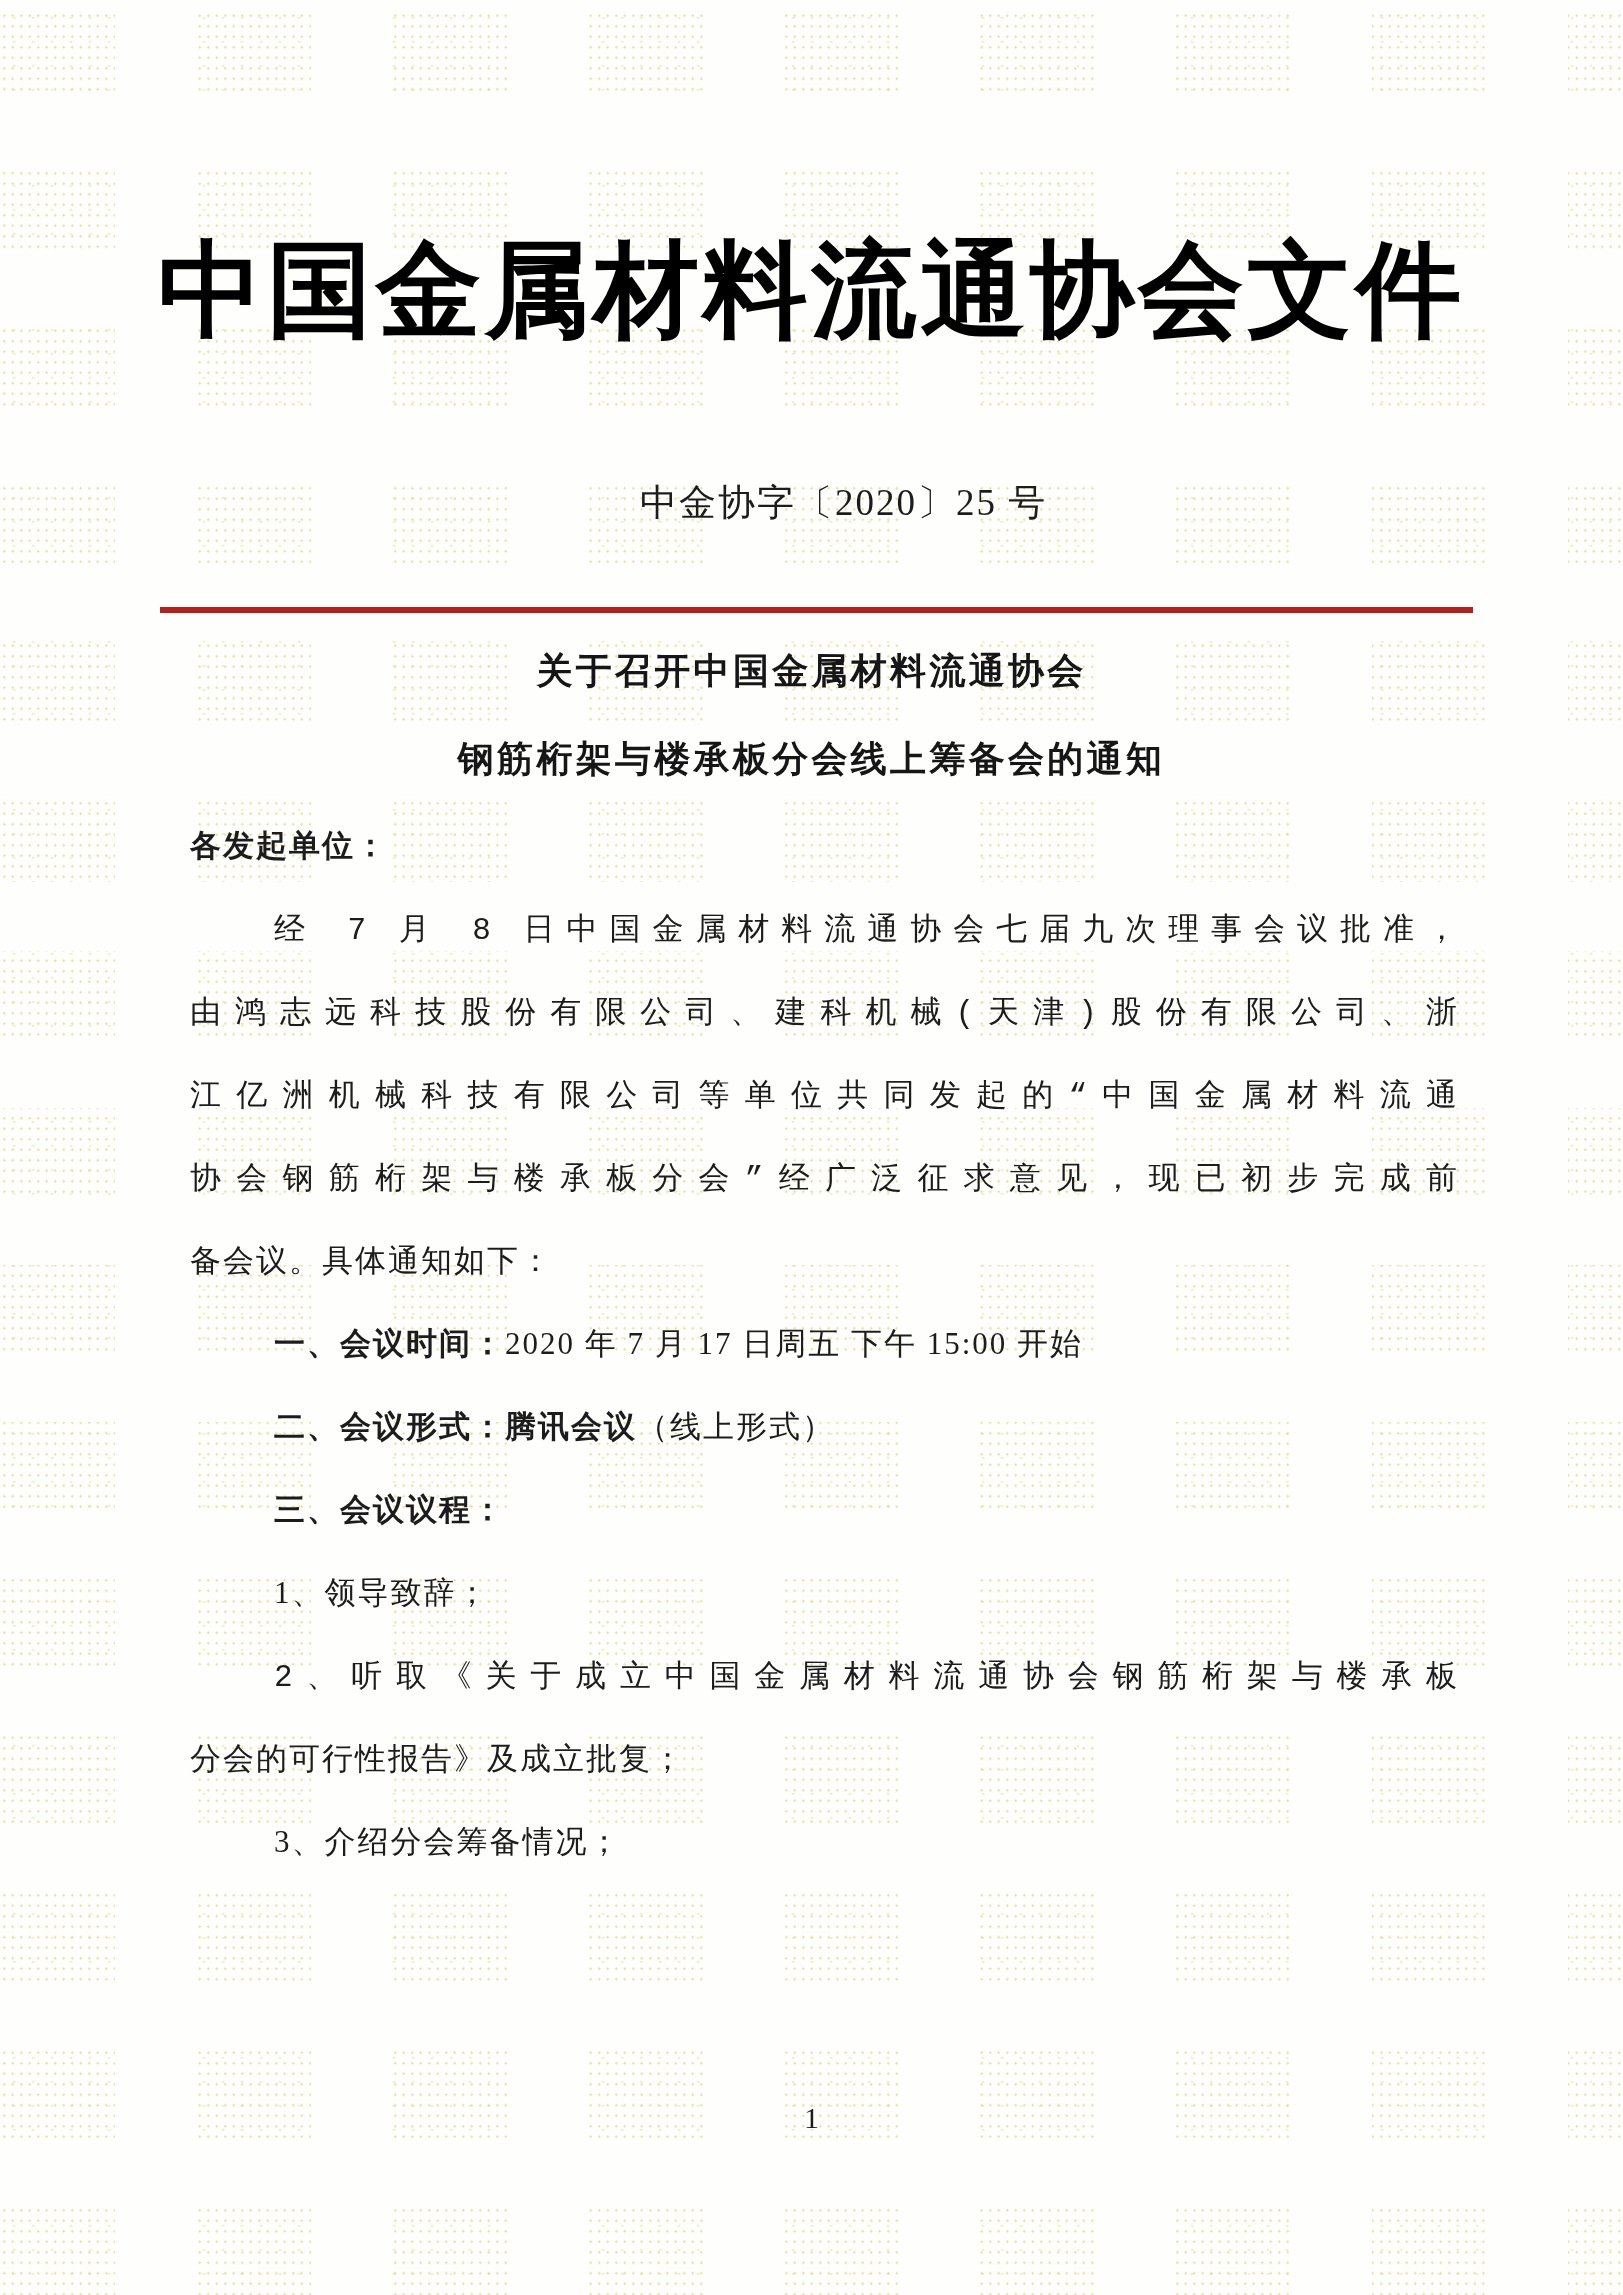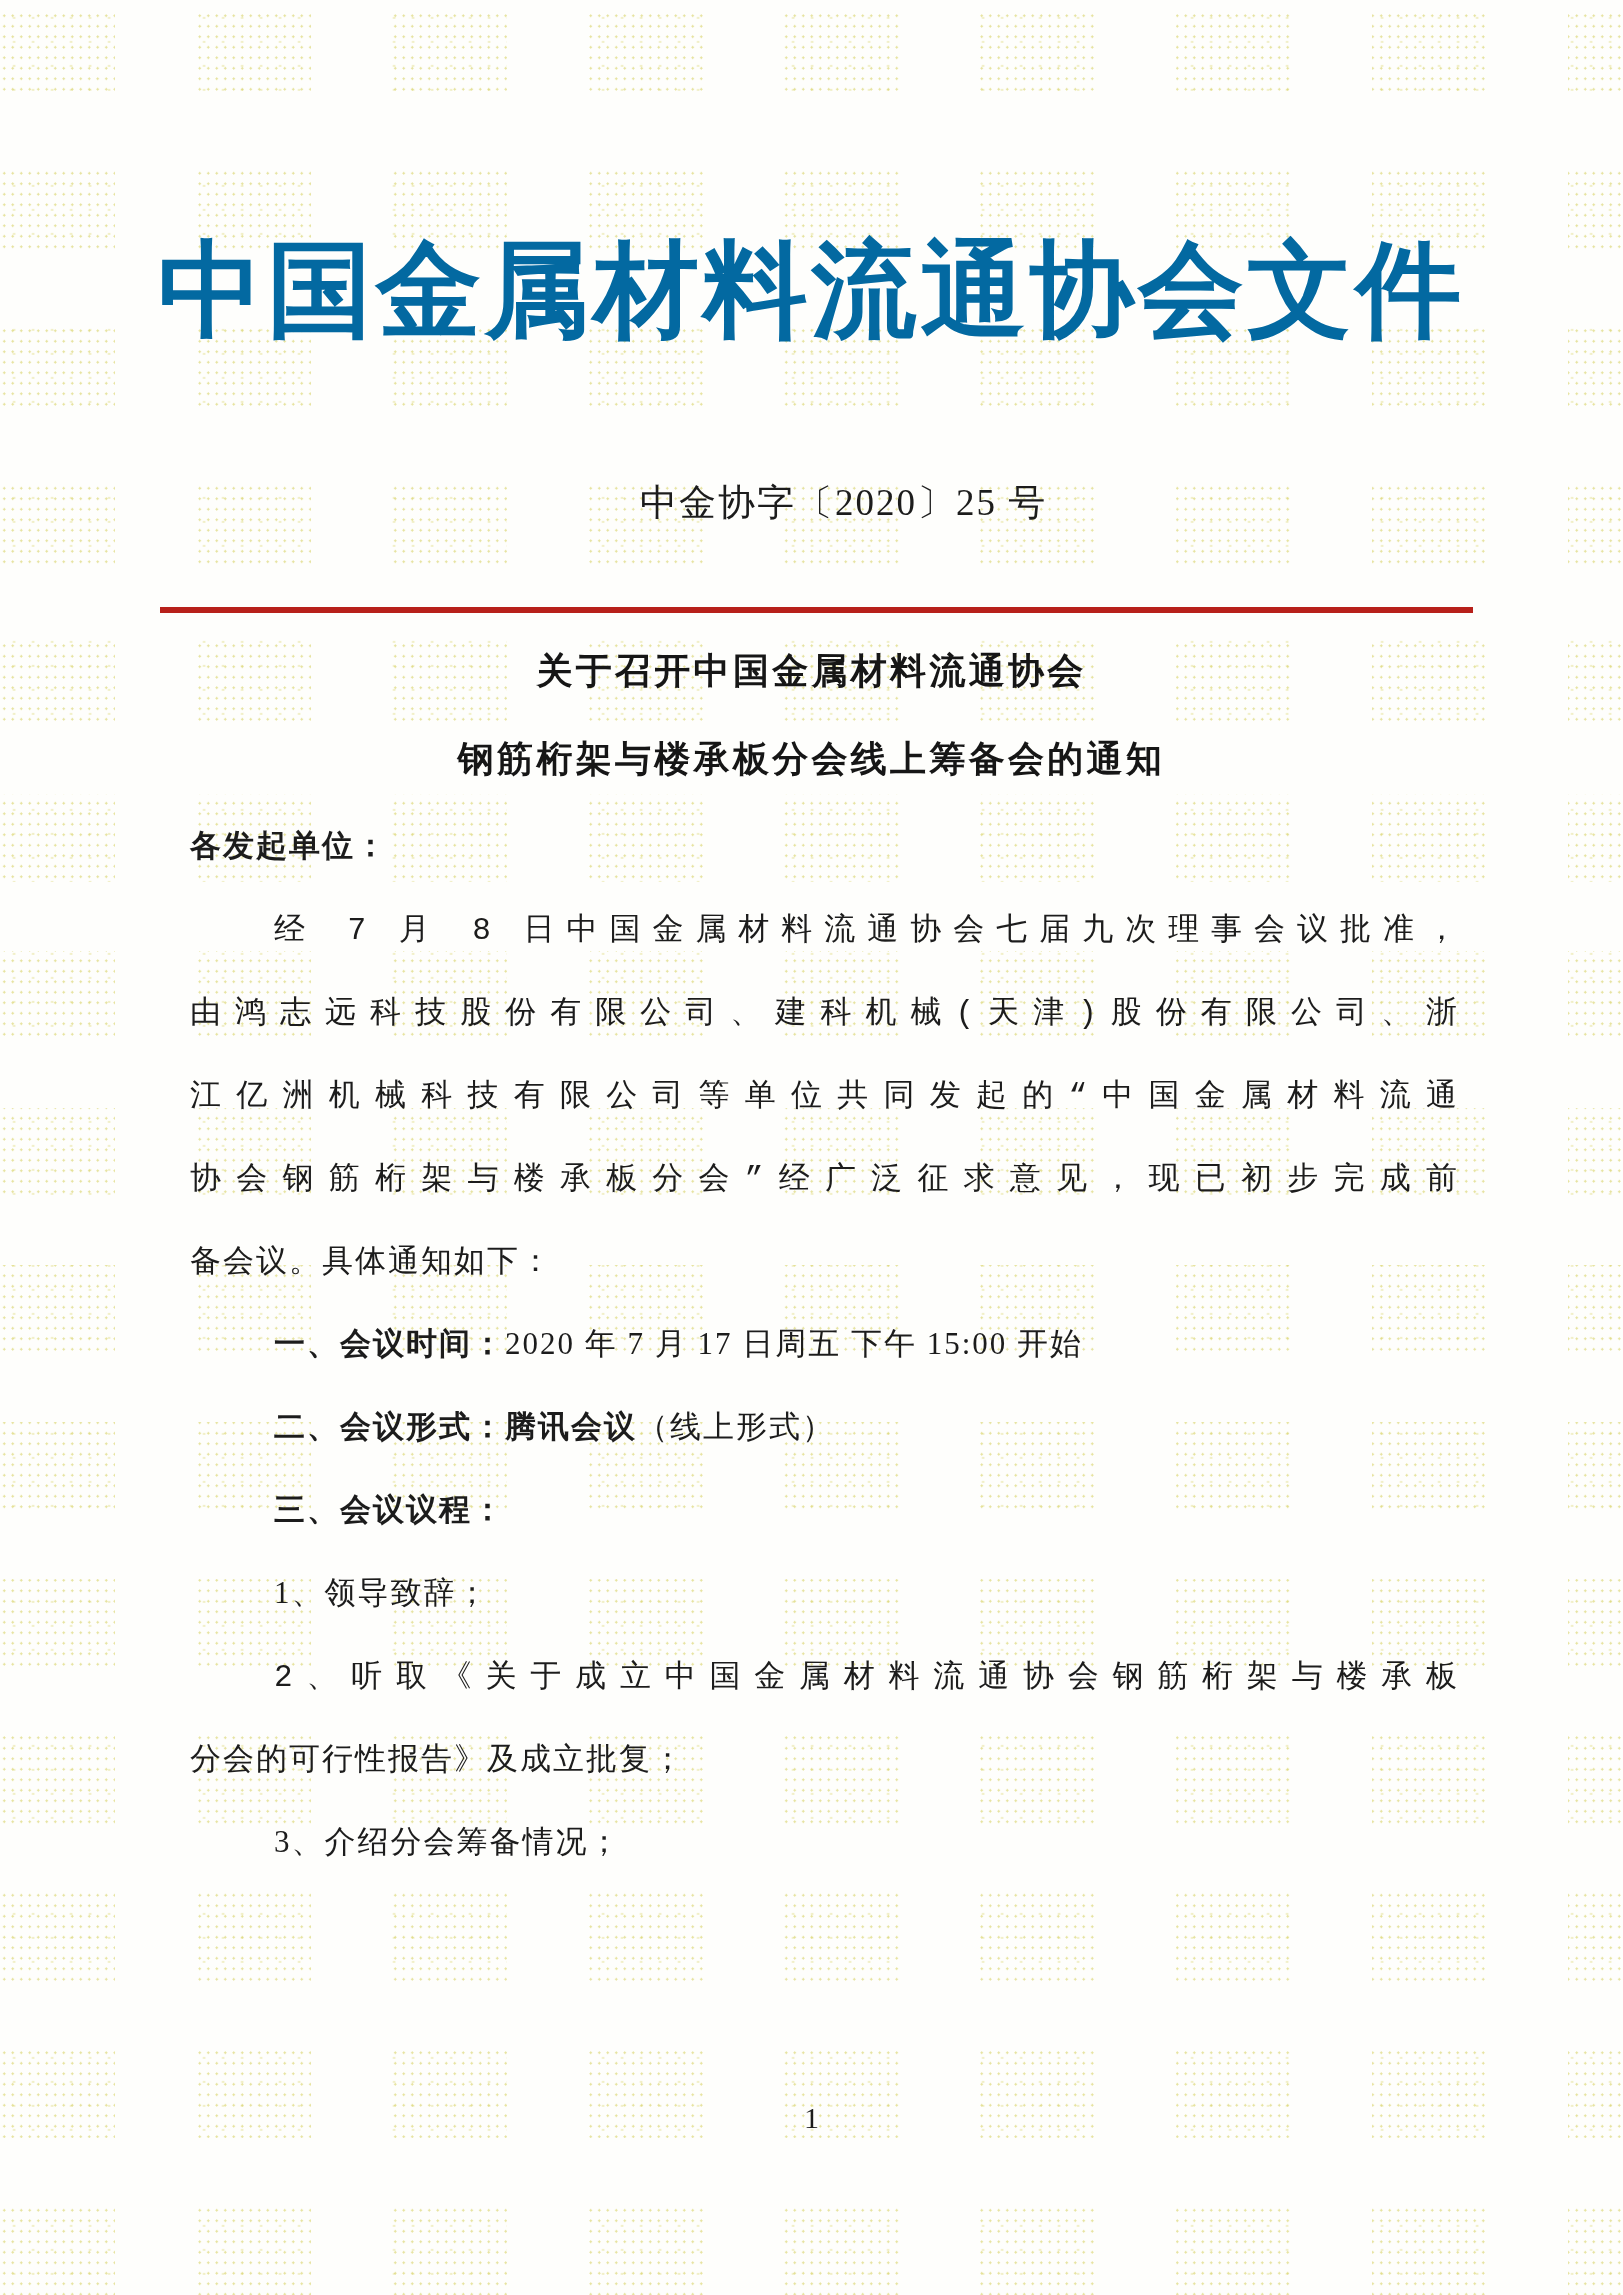--- a/index.html
+++ b/index.html
@@ -81,21 +81,21 @@
     text-align:center;
     font-size:30px;
     line-height:39px;
   }
 </style>
 </head>
 <body>
 
 <div class="watermark"></div>
 
-<div class="org-title" style="color: #0369a1;">中国金属材料流通协会文件</div>
+<div class="org-title" style="color: #000000;">中国金属材料流通协会文件</div>
 
 <div class="doc-number">中金协字〔2020〕25 号</div>
 
 <div class="red-rule" style="background: rgb(183, 32, 26);"></div>
 
 <div class="subject">
   <div>关于召开中国金属材料流通协会</div>
   <div>钢筋桁架与楼承板分会线上筹备会的通知</div>
 </div>
 

